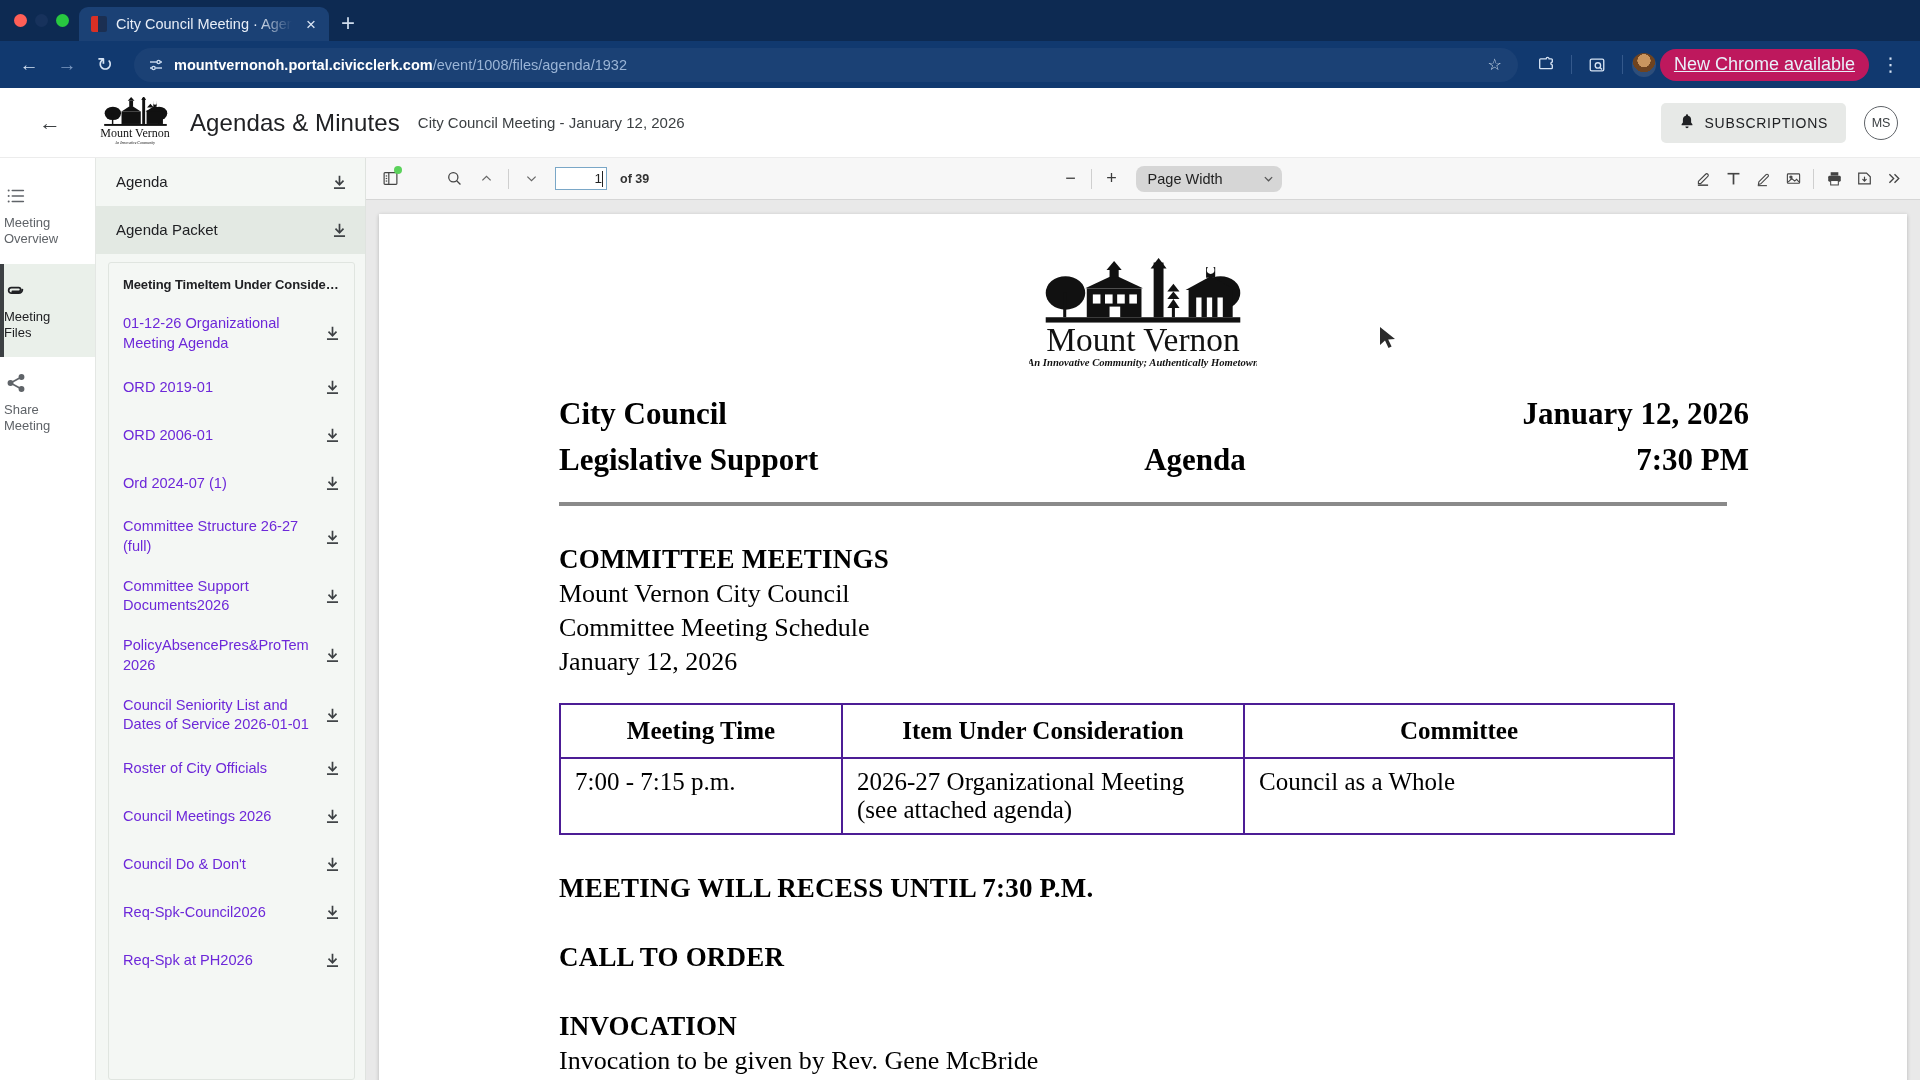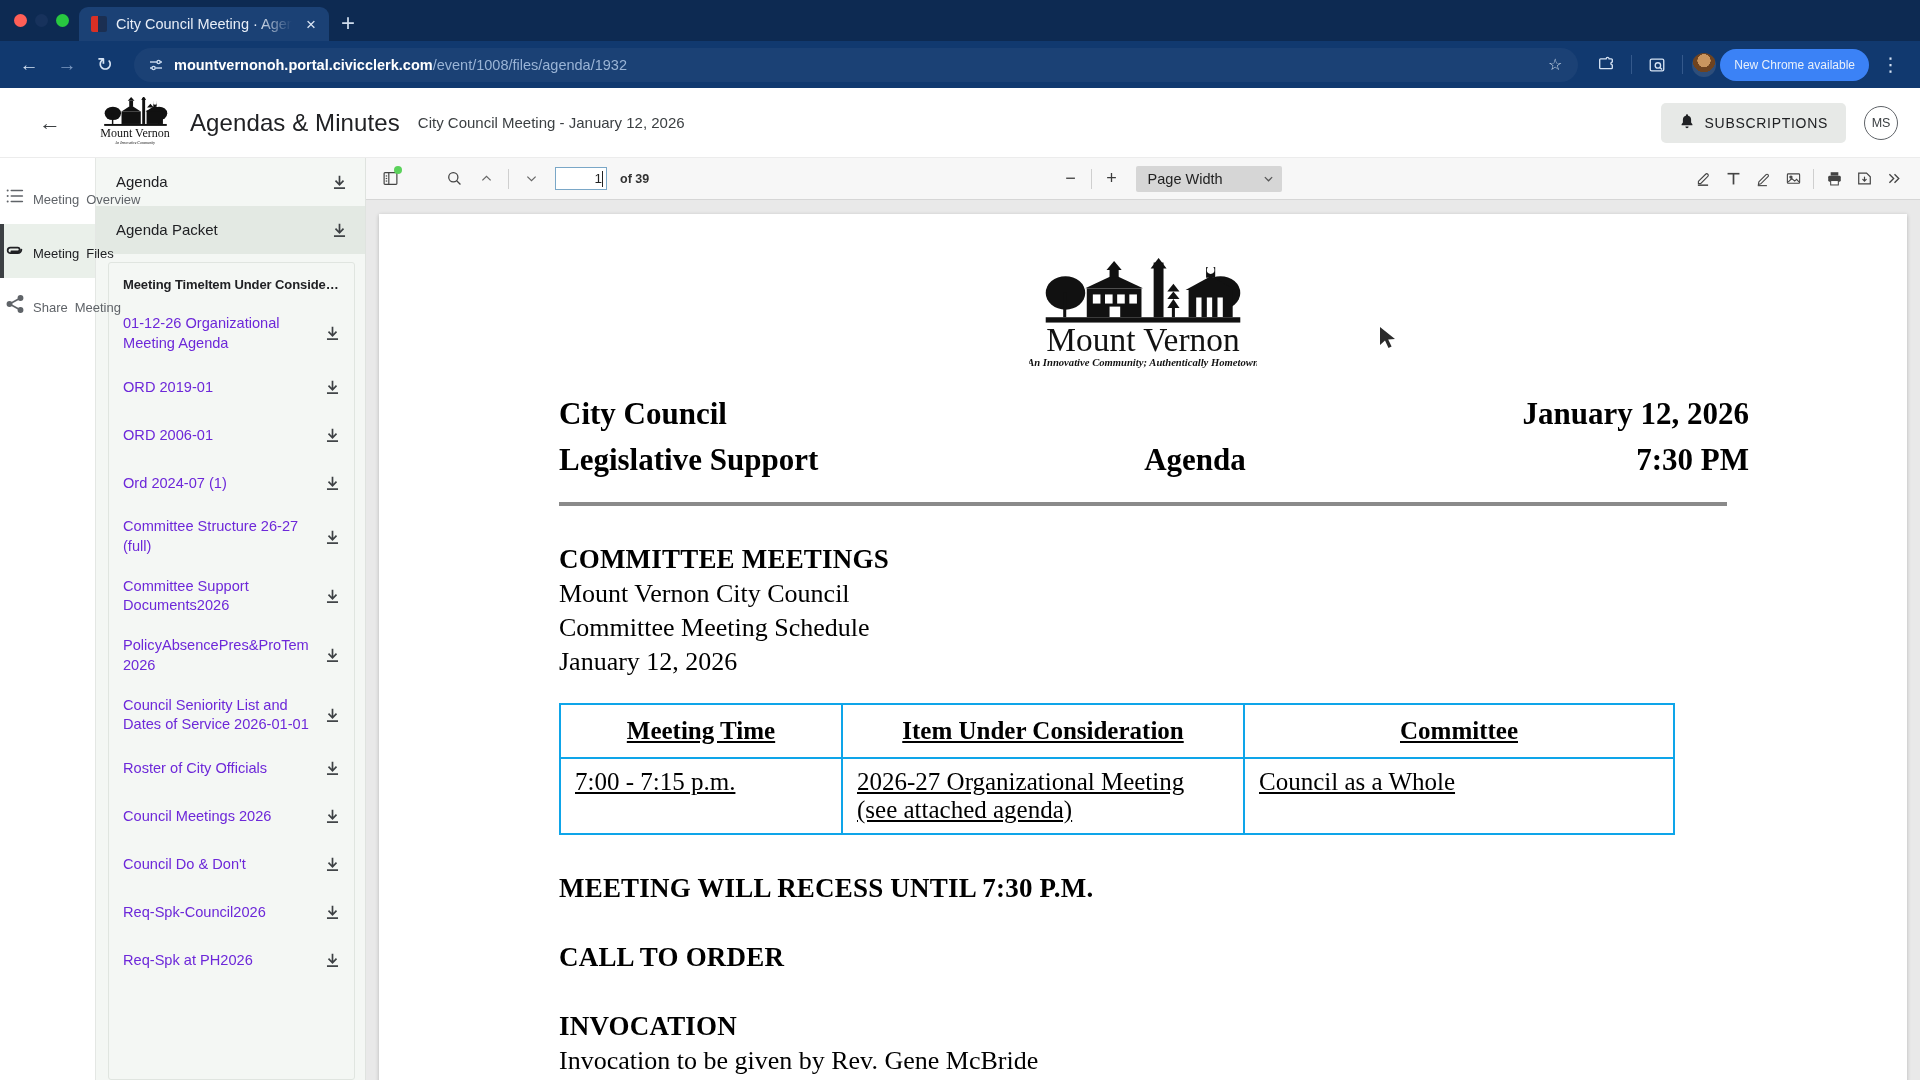--- a/index.html
+++ b/index.html
@@ -93,27 +93,28 @@
     color: #d6e3f4;
   }
   .sep-v { width: 1px; height: 19px; background: #34598c; margin: 0 5px; }
   .avatar-chrome {
     width: 24px; height: 24px; border-radius: 50%;
     background: radial-gradient(circle at 50% 32%, #c9955f 0 32%, #6e4320 33% 56%, #2e4e7a 57% 100%);
     flex: 0 0 24px;
   }
   .newchrome {
     height: 32px;
-    background: #3b82f6;
+    background: #be185d;
     border-radius: 16px;
     color: #e9f0fa;
-    font-size: 12px;
+    font-size: 18px;
     display: flex; align-items: center;
     padding: 0 14px;
     white-space: nowrap;
+    text-decoration: underline;
   }
   .kebab { color: #d6e3f4; font-size: 19px; padding: 0 8px; line-height: 1; }
 
   
   .app { flex: 1 1 auto; display: flex; flex-direction: column; background: #fff; min-height: 0; }
 
   .appbar {
     height: 70px; flex: 0 0 70px;
     background: #ffffff;
     display: flex; align-items: center;
@@ -145,21 +146,21 @@
   .body { flex: 1 1 auto; display: flex; min-height: 0; }
 
   .railnav {
     width: 96px; flex: 0 0 96px;
     background: #ffffff;
     border-right: 1px solid #e4e7e4;
     padding-top: 12px;
   }
   .rail-item {
     padding: 14px 4px 16px 4px;
-    display: flex; flex-direction: row; align-items: flex-end; gap: 7px;
+    display: flex; flex-direction: column; align-items: flex-start; gap: 7px;
     color: #5f6368;
     font-size: 13px;
     line-height: 1.25;
     text-align: center;
     position: relative;
   }
   .rail-item.active { background: #eaf0ea; color: #202124; }
   .rail-item.active::before {
     content:""; position:absolute; left:0; top:0; bottom:0; width:4px; background:#3c4043;
   }
@@ -243,21 +244,21 @@
   }
   .pagebox::after{
     content:""; position:absolute; right:3px; top:3px; width:1px; height:16px; background:#222;
   }
   .of-label { font-size: 12.5px; color: #333; margin-left: 9px; font-weight: bold; }
   .zoom-mid { margin-left: auto; display: flex; align-items: center; gap: 2px; }
   .zm-btn { width: 28px; height: 28px; display:flex;align-items:center;justify-content:center; font-size:18px; color:#3c3c3c; font-weight:300;}
   .zoom-select {
     height: 26px;
     background: #d6d6d6;
-    border-radius: 2px;
+    border-radius: 8px;
     display: flex; align-items: center;
     padding: 0 8px 0 12px;
     gap: 40px;
     font-size: 14.5px;
     color: #222;
     margin-left: 8px;
     min-width: 140px;
     justify-content: space-between;
   }
   .tb-right { margin-left: auto; display:flex; align-items:center; gap: 2px; }
@@ -290,21 +291,21 @@
   .doc-sec { padding: 0 106px; }
   .sec-h { font-size: 27px; font-weight: bold; margin-top: 38px; letter-spacing: .2px; }
   .sec-p { font-size: 26px; margin-top: 4px; }
 
   .doc-table {
     margin: 26px 106px 0 106px;
     border: 2.5px solid #000;
     border-collapse: collapse;
     width: calc(100% - 212px - 52px);
   }
-  .doc-table td, .doc-table th { border: 2px solid #0ea5e9; padding: 9px 14px; font-size: 25px; vertical-align: top; text-align: left; text-decoration: underline; }
+  .doc-table td, .doc-table th { border: 2px solid #4c1d95; padding: 9px 14px; font-size: 25px; vertical-align: top; text-align: left; }
   .doc-table th { text-align: center; font-weight: bold; font-size: 25px; padding: 12px 14px; }
   .doc-table td.c1 { width: 282px; }
   .doc-table td.c2 { width: 402px; }
 
   .cursor-arrow { position: absolute; pointer-events: none; }
 </style>
 </head>
 <body>
 
 <div class="browser">

